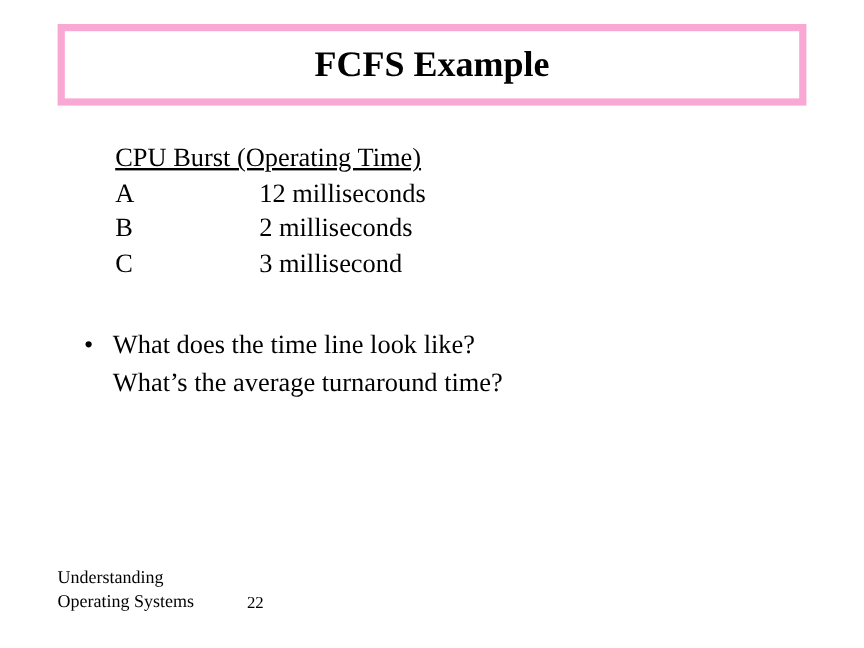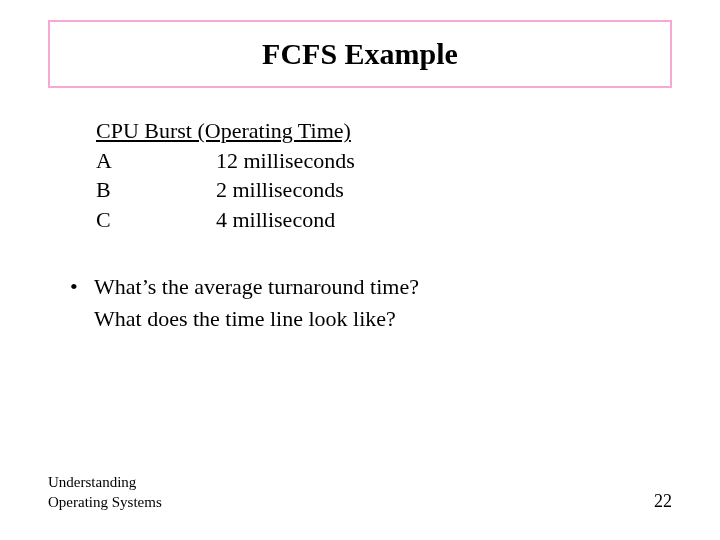--- a/index.html
+++ b/index.html
@@ -10,21 +10,21 @@
     body {
       width: 720px;
       height: 540px;
       background: #ffffff;
       font-family: "Times New Roman", Times, serif;
       color: #000000;
       position: relative;
       padding: 20px 48px 0 48px;
     }
     .title-box {
-      border: 2px solid #f9a8d4;
+      border: 6px solid #f9a8d4;
       width: 624px;
       height: 68px;
       display: flex;
       align-items: center;
       justify-content: center;
       margin-bottom: 28px;
     }
     .title-text {
       font-size: 30px;
       font-weight: bold;
@@ -60,29 +60,29 @@
     }
     .bullet-body {
       flex: 1;
     }
     .footer {
       position: absolute;
       left: 48px;
       right: 48px;
       bottom: 28px;
       display: flex;
-      justify-content: space-between;
       align-items: flex-end;
       font-size: 15px;
+      gap: 44px;
     }
     .footer-left {
       line-height: 1.3;
     }
     .footer-right {
-      font-size: 18px;
+      font-size: 14px;
     }
   </style>
 </head>
 <body>
 
 <div class="title-box">
   <div class="title-text">FCFS Example</div>
 </div>
 
 <div class="table-block">
@@ -92,30 +92,30 @@
   <div class="table-row">
     <div class="col1">A</div>
     <div class="col2">12 milliseconds</div>
   </div>
   <div class="table-row">
     <div class="col1">B</div>
     <div class="col2">2 milliseconds</div>
   </div>
   <div class="table-row">
     <div class="col1">C</div>
-    <div class="col2">4 millisecond</div>
+    <div class="col2">3 millisecond</div>
   </div>
 </div>
 
 <div class="bullet-block">
   <div class="bullet-row">
     <div class="bullet-marker">•</div>
     <div class="bullet-body">
+      <div>What does the time line look like?</div>
       <div>What’s the average turnaround time?</div>
-      <div>What does the time line look like?</div>
     </div>
   </div>
 </div>
 
 <div class="footer">
   <div class="footer-left">
     <div>Understanding</div>
     <div>Operating Systems</div>
   </div>
   <div class="footer-right">22</div>

